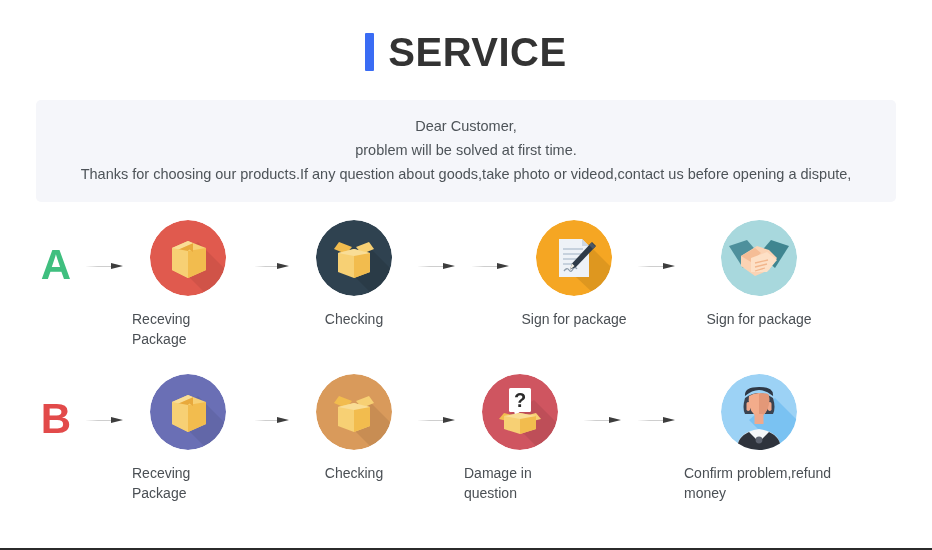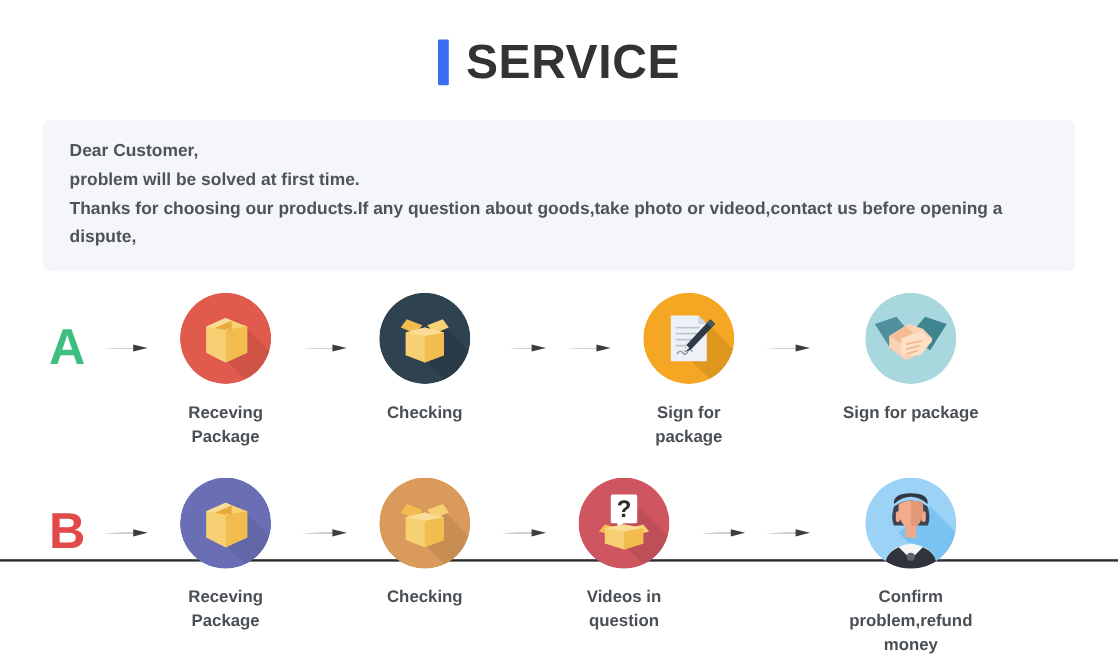--- a/index.html
+++ b/index.html
@@ -10,21 +10,21 @@
   body {
     width: 932px;
     height: 550px;
     font-family: "Liberation Sans", sans-serif;
     color: #3c4043;
     overflow: hidden;
     position: relative;
   }
   .page {
     width: 932px;
-    height: 468px;
+    height: 550px;
     box-sizing: border-box;
     border-bottom: 2px solid #2b2b2b;
     position: relative;
     background: #fff;
   }
 
   
   .title-row {
     display: flex;
     align-items: center;
@@ -53,21 +53,22 @@
     background: #f5f6fa;
     border-radius: 5px;
     padding: 14px 22px 16px 22px;
     box-sizing: border-box;
   }
   .notice p {
     margin: 0;
     font-size: 14.5px;
     line-height: 24px;
     color: #4d5358;
-    font-weight: 700;
+    font-weight: 400;
+    text-align: center;
   }
 
   
   .flow {
     margin-top: 18px;
     padding: 0 34px;
   }
   .flow-row {
     display: flex;
     align-items: flex-start;
@@ -112,22 +113,22 @@
     position: relative;
     overflow: hidden;
     display: block;
   }
   .circle svg { display: block; }
   .step-label {
     margin-top: 13px;
     font-size: 14px;
     line-height: 20px;
     color: #4a4f54;
-    text-align: center;
-    font-weight: 700;
+    text-align: left;
+    font-weight: 400;
   }
 </style>
 </head>
 <body>
 
 <div class="page">
 
   <div class="title-row">
     <span class="title-bar"></span>
     <span class="title-text">SERVICE</span>
@@ -306,21 +307,21 @@
             <rect x="27" y="14" width="22" height="24" rx="1.5" fill="#ffffff"></rect>
             <path d="M32 36 L40 36 L33 42 Z" fill="#ffffff"></path>
             <text x="38" y="33" font-family="'Liberation Sans',sans-serif" font-size="20" font-weight="bold" fill="#2b2b2b" text-anchor="middle">?</text>
             <path d="M22 39 L34 42 L29 48 L17 45 Z" fill="#f2bc4e"></path>
             <path d="M54 39 L42 42 L47 48 L59 45 Z" fill="#f7d074"></path>
             <path d="M22 42 L38 39 L54 42 L54 55 L38 60 L22 55 Z" fill="#f7d074"></path>
             <path d="M38 43 L54 42 L54 55 L38 60 Z" fill="#f2bc4e"></path>
             <path d="M22 42 L38 39 L54 42 L38 45 Z" fill="#f9dd96"></path>
           </svg>
         </div>
-        <div class="step-label">Videos in question</div>
+        <div class="step-label">Damage in question</div>
       </div>
 
       <div class="arrow">
         <svg width="40" height="16" viewBox="0 0 40 16">
             <path d="M0 8.3 L26 8.3 L26 5 L38 8 L26 11 L26 7.7 Z" fill="#3d3d3d"></path>
           </svg>
       </div>
 
 
       <div class="arrow">

